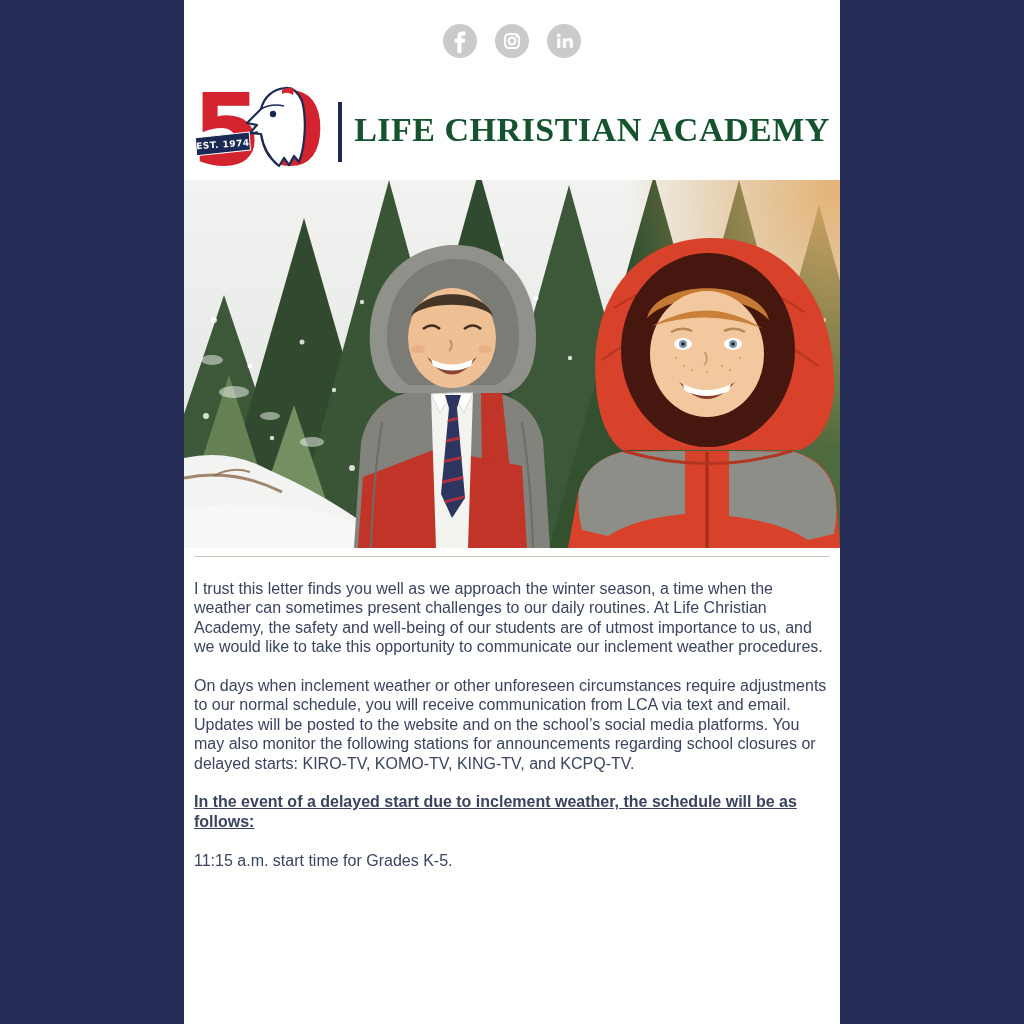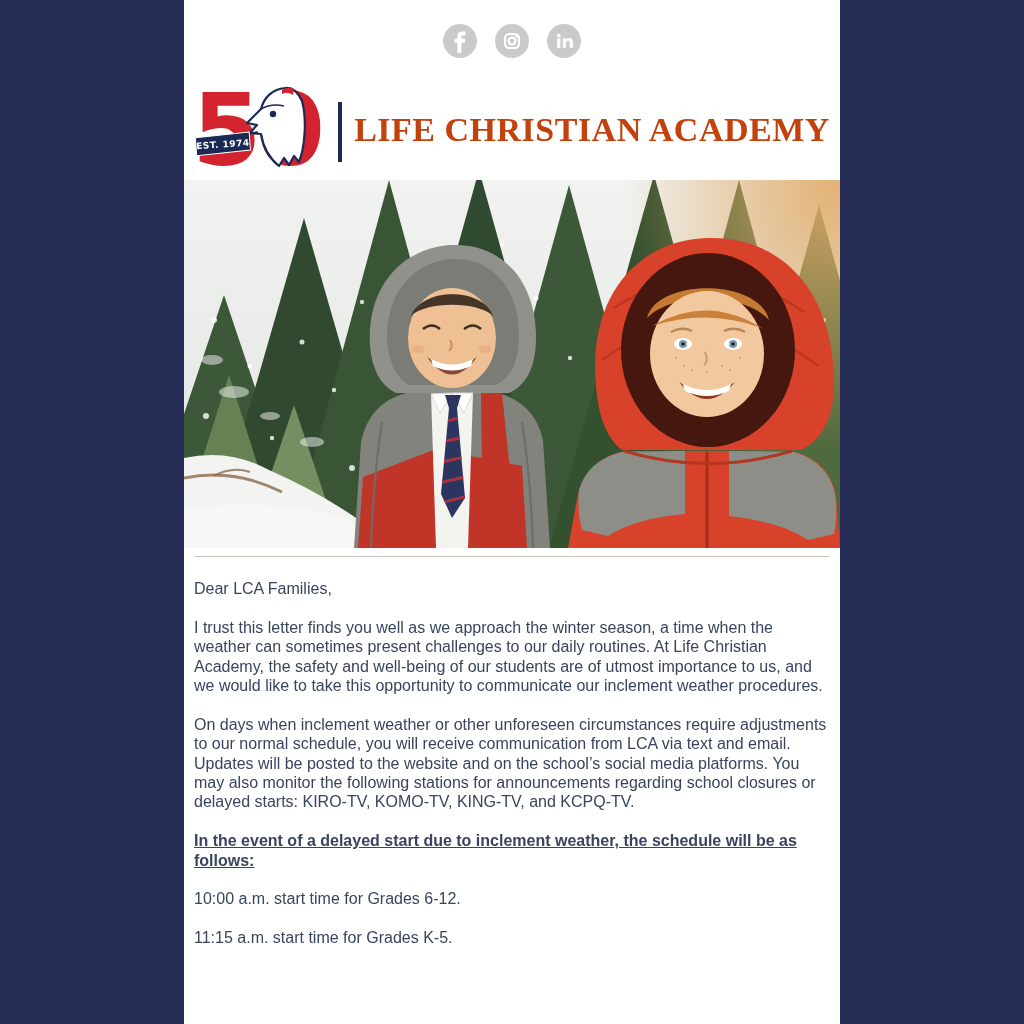--- a/index.html
+++ b/index.html
@@ -7,21 +7,21 @@
   .viewport{width:1024px;height:1024px;margin:0 auto;overflow:hidden;background:#252d56;}
   .email-column{width:656px;height:100%;margin:0 auto;background:#ffffff;}
   .header{padding-top:24px;}
   .social-row{display:flex;justify-content:center;gap:18px;height:34px;}
   .social-link{width:34px;height:34px;display:block;cursor:pointer;}
   .social-link svg{display:block;width:34px;height:34px;}
   .logo-row{display:flex;align-items:center;justify-content:center;margin-top:27px;height:88px;}
   .logo-50{width:134px;height:88px;display:block;}
   .logo-sep{width:4px;height:60px;background:#1b2a55;margin:6px 12px 0 10px;}
   .school-name{font-family:"Liberation Serif",serif;font-weight:700;font-size:34px;
-    color:#c2410c;letter-spacing:.5px;white-space:nowrap;margin-top:2px;}
+    color:#14532d;letter-spacing:.5px;white-space:nowrap;margin-top:2px;}
   .hero{display:block;margin-top:7px;height:368px;overflow:hidden;}
   .hero svg{display:block;width:656px;height:368px;}
   .divider{border:none;border-top:1px solid #cdc5bc;margin:8px 11px 0 11px;}
   .letter{padding:22px 10px 8px 10px;font-size:16px;line-height:19.4px;color:#3a445f;}
   .letter p{margin:0 0 19.4px 0;}
   .schedule-heading{font-weight:700;text-decoration:underline;}
 </style>
 </head>
 <body>
 
@@ -210,22 +210,20 @@
           </g>
           <path d="M198,242 Q189,300 187,368" stroke="#6c6d66" stroke-width="2" fill="none"></path>
           <path d="M338,242 Q347,300 349,368" stroke="#6c6d66" stroke-width="2" fill="none"></path>
         </g>
       </svg>
     </div>
 
     <hr class="divider">
 
     <main class="letter">
-      <p>Dear LCA Families,</p>
       <p>I trust this letter finds you well as we approach the winter season, a time when the weather can sometimes present challenges to our daily routines. At Life Christian Academy, the safety and well-being of our students are of utmost importance to us, and we would like to take this opportunity to communicate our inclement weather procedures.</p>
       <p>On days when inclement weather or other unforeseen circumstances require adjustments to our normal schedule, you will receive communication from LCA via text and email. Updates will be posted to the website and on the school’s social media platforms. You may also monitor the following stations for announcements regarding school closures or delayed starts: KIRO-TV, KOMO-TV, KING-TV, and KCPQ-TV.</p>
       <p class="schedule-heading">In the event of a delayed start due to inclement weather, the schedule will be as follows:</p>
-      <p>10:00 a.m. start time for Grades 6-12.</p>
       <p>11:15 a.m. start time for Grades K-5.</p>
     </main>
 
   </div>
 </div>
 
 </body></html>

